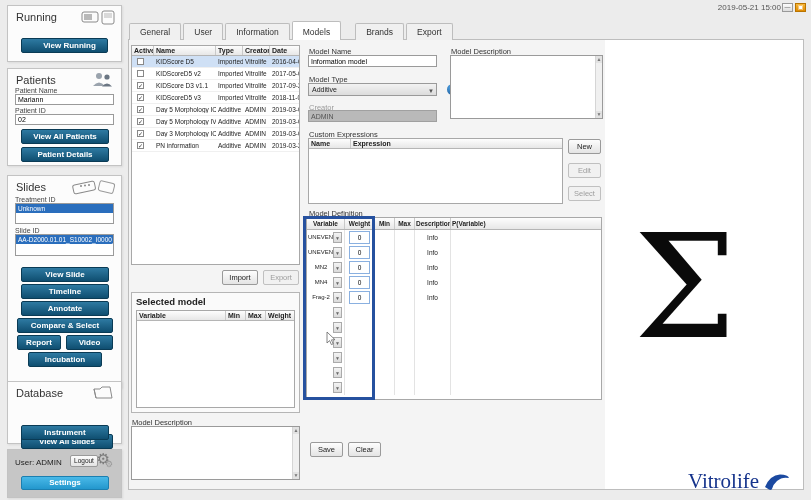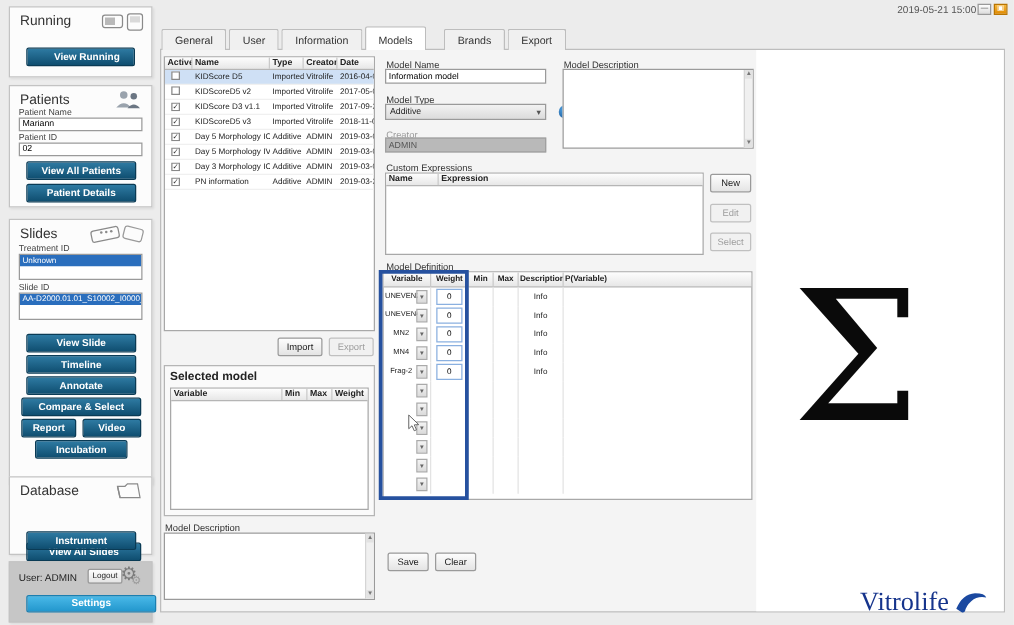--- a/index.html
+++ b/index.html
@@ -183,21 +183,21 @@
     <path d="M1,4 L3,13" stroke="#8a8a8a" fill="none"></path>
   </svg>
   <div class="btn-dark" style="left:13px; top:26px; width:92px;margin-top:26px;">View All Slides</div>
   <div class="btn-dark" style="left:13px; top:43px; width:88px;">Instrument</div>
 </div>
 
 <div class="panel" style="top:449px; height:49px; background:#c6c6c6;">
   <div style="position:absolute; left:7px; top:8px; font-size:8px; color:#222;">User: ADMIN</div>
   <div class="btn-std" style="left:62px; top:5px; width:28px; height:12px; line-height:10px; font-size:6.5px;">Logout</div>
   <div style="position:absolute; right:3px; top:0px; font-size:15px; color:#7c7c7c;">⚙<span style="font-size:9px; position:relative; left:-5px; top:3px; color:#9a9a9a;">⚙</span></div>
-  <div class="btn-light" style="left:13px; top:26px; width:104px;">Settings</div>
+  <div class="btn-light" style="left:13px; top:26px; width:88px;">Settings</div>
 </div>
 
 <div class="main-border"></div>
 <div class="right-white"></div>
 <div class="tab-strip">
     <div class="tab">General</div>
     <div class="tab">User</div>
     <div class="tab">Information</div>
     <div class="tab active">Models</div>
     <div class="tab tab-gap">Brands</div>

